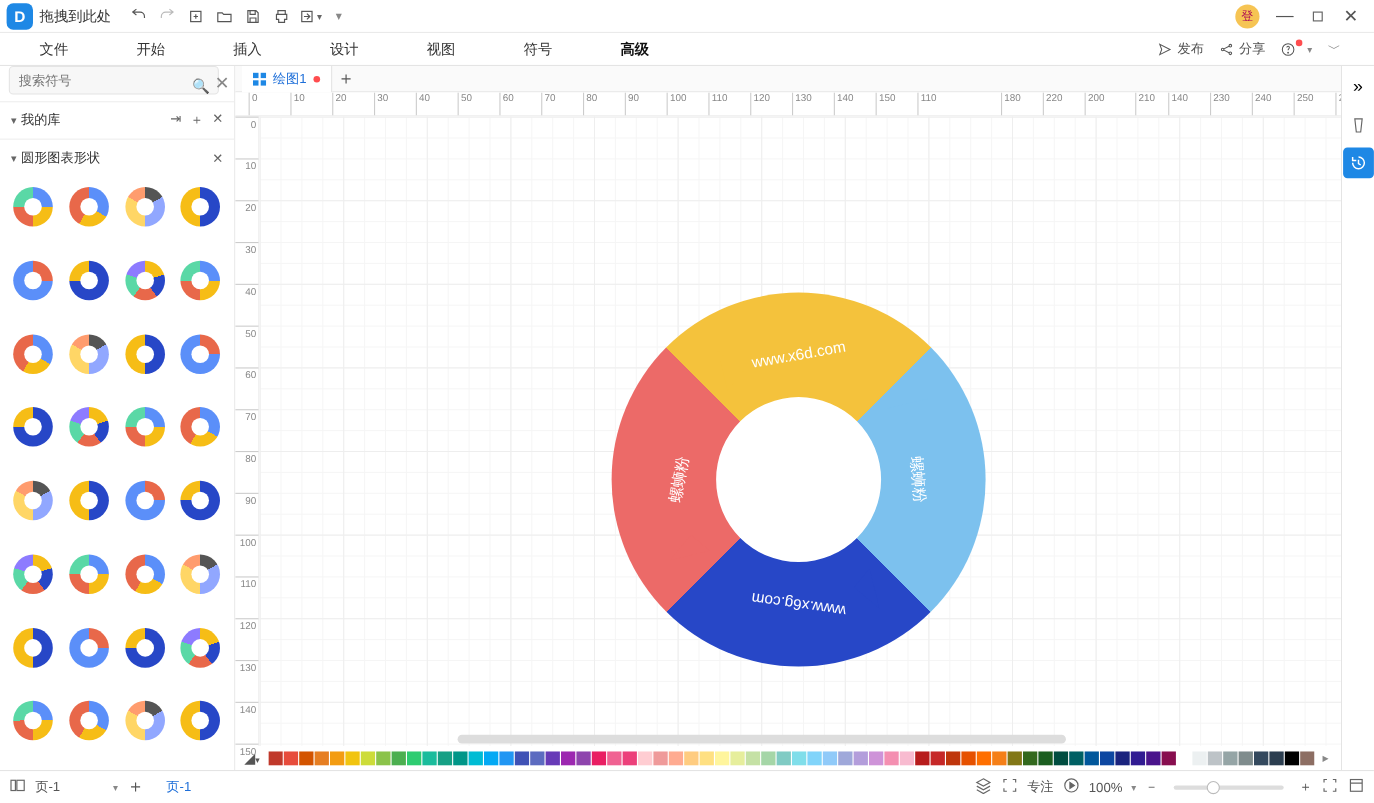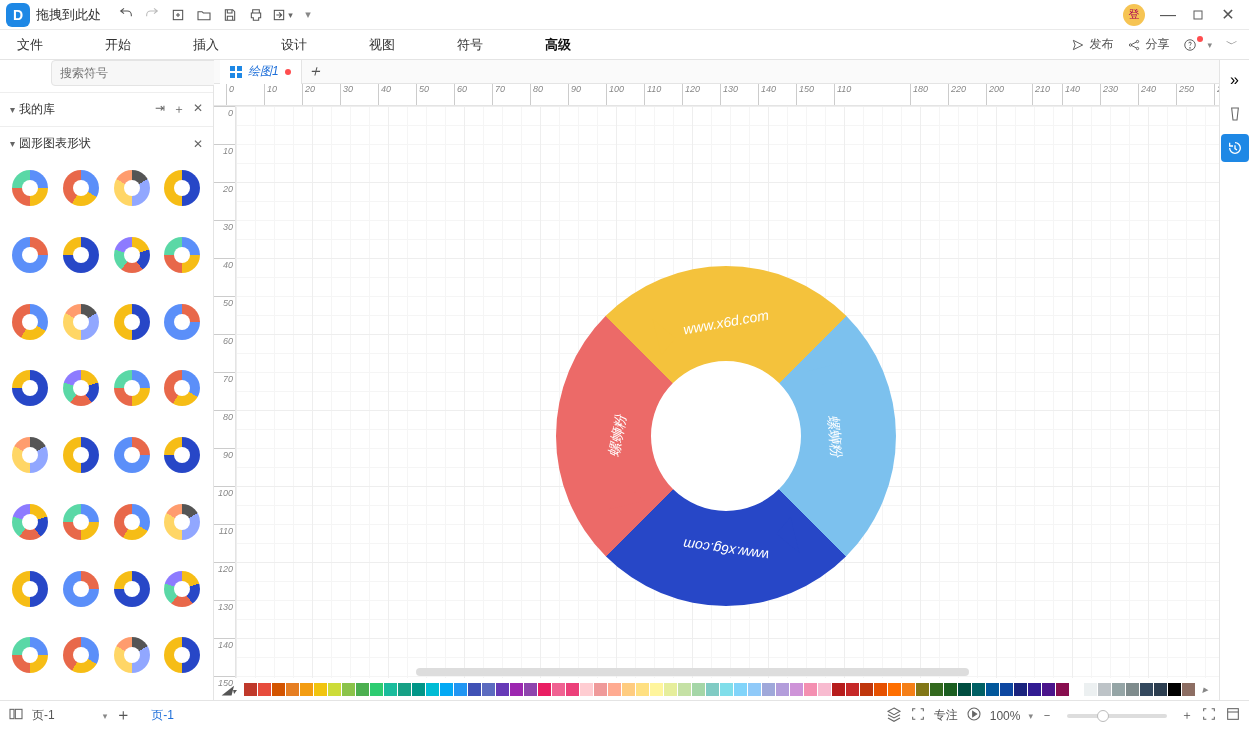--- a/index.html
+++ b/index.html
@@ -9,36 +9,36 @@
   .titlebar { height: 30px; background: #fff; display: flex; align-items: center; padding-right: 6px; border-bottom: 1px solid #eaeaea; }
   .app-logo { width: 24px; height: 24px; background: #1e88e5; border-radius: 6px; margin: 0 6px; display: flex; align-items: center; justify-content: center; color: #fff; font-weight: bold; font-size: 14px; }
   .app-title { font-size: 13px; color: #333; margin-right: 12px; }
   .qa-btn { width: 26px; height: 26px; display: flex; align-items: center; justify-content: center; color: #555; font-size: 14px; cursor: pointer; }
   .qa-btn svg { width: 16px; height: 16px; fill: none; stroke: #555; stroke-width: 1.6; }
   .titlebar .spacer { flex: 1; }
   .avatar { width: 22px; height: 22px; border-radius: 50%; background: #f6c453; margin-right: 8px; display:flex;align-items:center;justify-content:center;font-size:11px;color:#a05; }
   .win-btn { width: 30px; height: 26px; display: flex; align-items: center; justify-content: center; cursor: pointer; color:#555; }
 
   
-  .menubar { height: 30px; display: flex; align-items: center; padding: 0 11px; border-bottom: 1px solid #e4e4e4; background:#fff; }
+  .menubar { height: 30px; display: flex; align-items: center; padding: 0 30px; border-bottom: 1px solid #e4e4e4; background:#fff; }
   .menu-item { font-size: 13px; color: #333; margin-right: 50px; cursor: pointer; padding: 4px 6px; }
   .menu-item.active { color: #111; font-weight: 600; }
   .menubar .spacer { flex: 1; }
   .menubar .right-btn { display: flex; align-items: center; font-size: 12px; color: #555; margin-left: 14px; cursor: pointer; }
   .menubar .right-btn svg { width:14px;height:14px;stroke:#555;fill:none;margin-right:4px;stroke-width:1.6;}
   .help-dot { width:6px;height:6px;border-radius:50%;background:#ff4d4f;position:relative;top:-6px;left:-4px;}
 
   
   .body { display: flex; height: calc(730px - 30px - 30px - 30px); position: relative; }
 
   
   .sidebar { width: 214px; border-right: 1px solid #e4e4e4; display: flex; flex-direction: column; background:#fff; }
   .side-header { display: flex; align-items: center; padding: 8px 10px; font-size: 13px; color: #333; }
   .side-header .collapse { margin-left: auto; cursor:pointer; }
-  .side-search { display: flex; align-items: flex-start; padding: 0 8px 6px 8px; gap:4px;margin-left:43px;}
+  .side-search { display: flex; align-items: flex-end; padding: 0 8px 6px 8px; gap:4px;}
   .side-search input { flex:1; height:26px; border:1px solid #e4e4e4; border-radius:4px; padding:0 26px 0 8px; font-size:12px; color:#666; background:#f7f7f7;}
   .side-search .mag { position: relative; margin-left: -28px; color:#888; font-size:13px; }
   .side-search .clear { width:20px; text-align:center; color:#888; cursor:pointer;}
   .side-section-h { display:flex; align-items:center; padding: 8px 10px; font-size:12px; color:#333; border-top:1px solid #eee;}
   .side-section-h .chev{margin-right:4px;color:#666;font-size:10px;}
   .side-section-h .tools { margin-left:auto; display:flex; gap:8px; color:#666; }
   .side-section-h .tools span{cursor:pointer;font-size:12px;}
   .dropzone { margin: 6px 12px 10px 12px; height: 56px; border:1px dashed #d9d9d9; border-radius:4px; display:flex; align-items:center; justify-content:center; font-size:12px; color:#aaa; text-align:center; line-height:1.5; }
   .shape-grid { flex:1; overflow:auto; padding: 6px 8px; display:grid; grid-template-columns: repeat(4, 1fr); gap:6px; }
   .shape-thumb { width:44px; height:44px; display:flex;align-items:center;justify-content:center; }
@@ -46,21 +46,21 @@
   .donut { border-radius:50%; background: conic-gradient(#5b8ff9 0 90deg,#f6bd16 90deg 180deg,#e8684a 180deg 270deg,#5ad8a6 270deg 360deg); position:relative;}
   .donut::after{content:"";position:absolute;inset:10px;background:#fff;border-radius:50%;}
   .donut.v2{background:conic-gradient(#5b8ff9 0 120deg,#f6bd16 120deg 210deg,#e8684a 210deg 360deg);}
   .donut.v3{background:conic-gradient(#555 0 60deg,#91a7ff 60deg 180deg,#ffd666 180deg 300deg,#ff9c6e 300deg 360deg);}
   .donut.v4{background:conic-gradient(#2747c7 0 180deg,#f6bd16 180deg 360deg);}
   .donut.v5{background:conic-gradient(#e8684a 0 90deg,#5b8ff9 90deg 360deg);}
   .donut.v6{background:conic-gradient(#2747c7 0 270deg,#f6bd16 270deg 360deg);}
   .donut.v7{background:conic-gradient(#f6bd16 0 72deg,#2747c7 72deg 144deg,#e8684a 144deg 216deg,#5ad8a6 216deg 288deg,#8d7bff 288deg 360deg);}
 
   
-  .canvas-area { flex:1; display:flex; flex-direction:column; position:relative; min-width:0;font-style:italic;}
+  .canvas-area { flex:1; display:flex; flex-direction:column; position:relative; min-width:0;}
   .doc-tabs { height: 24px; display:flex; align-items:center; border-bottom:1px solid #e4e4e4; background:#fafafa;padding-left:6px;}
   .doc-tab { display:flex; align-items:center; height:24px; padding:0 10px; font-size:12px; color:#1e6fd9; background:#fff; border-right:1px solid #e4e4e4; gap:6px;}
   .doc-tab .dot{width:6px;height:6px;border-radius:50%;background:#ff4d4f;}
   .doc-tab .quad{width:12px;height:12px;}
   .new-doc { width:26px; text-align:center; font-size:16px; color:#555; cursor:pointer;}
   .ruler-h { height:22px; border-bottom:1px solid #e4e4e4; position:relative; font-size:9px; color:#888; background:#fff; overflow:hidden;}
   .ruler-h .tick{position:absolute;top:0;bottom:0;border-left:1px solid #ccc; padding-left:2px; display:flex; align-items:flex-start;}
   .ruler-v { width:22px; border-right:1px solid #e4e4e4; position:relative; font-size:9px;color:#888;background:#fff;}
   .ruler-v .tick{position:absolute;left:0;right:0;border-top:1px solid #ccc;padding-top:1px;text-align:right;padding-right:2px;}
   .canvas-row { flex:1; display:flex; min-height:0;}

